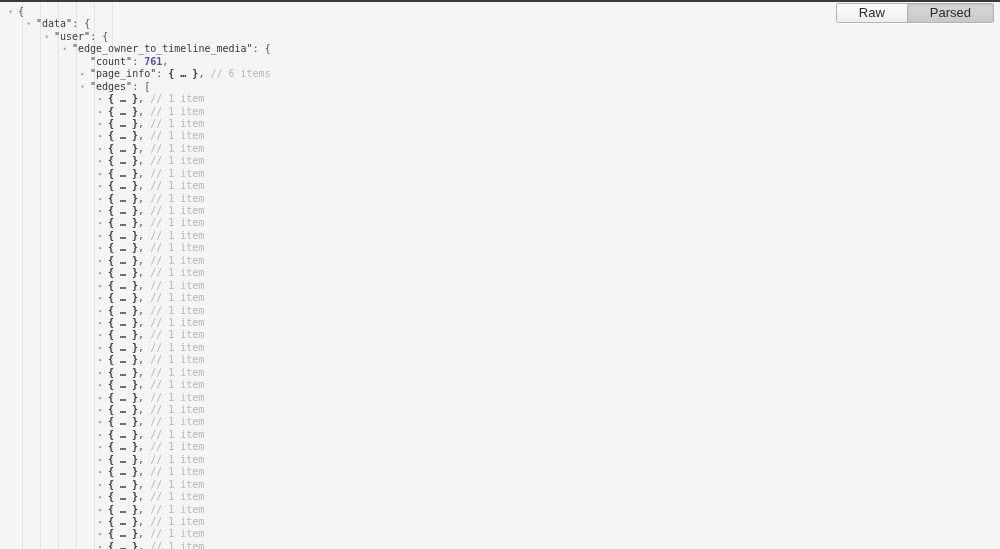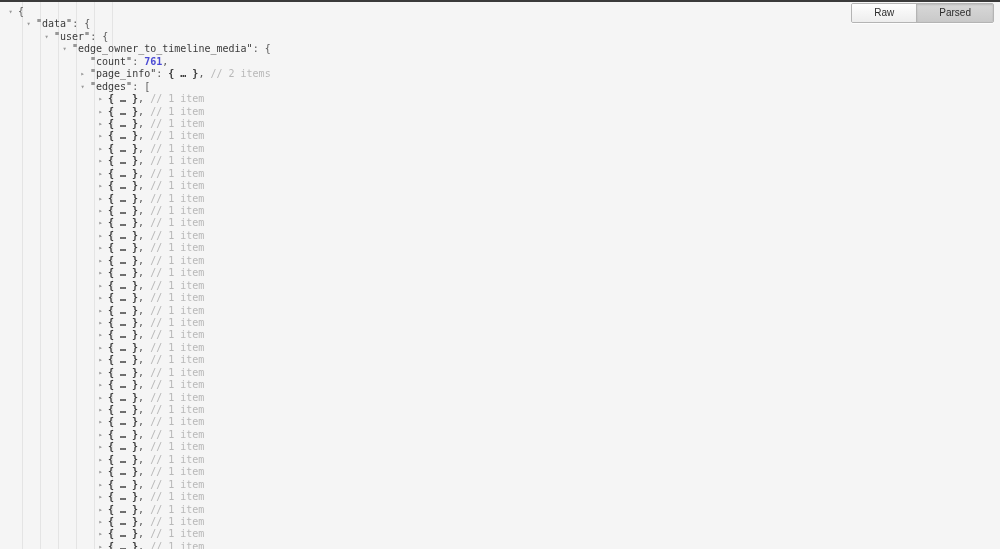--- a/index.html
+++ b/index.html
@@ -41,21 +41,21 @@
   .seg-group {
     display: flex;
     border: 1px solid #b4b4b4;
     border-radius: 2px;
     overflow: hidden;
     box-shadow: 0 1px 0 rgba(255,255,255,0.75);
     background: #e9e9e9;
   }
   .seg-btn {
     font-family: "Liberation Sans", sans-serif;
-    font-size: 10px;
+    font-size: 13px;
     line-height: 15px;
     color: #2b2b2b;
     padding: 1px 22px 2px 22px;
     text-align: center;
     cursor: default;
     user-select: none;
     background: linear-gradient(to bottom, #fdfdfd 0%, #ededed 100%);
   }
   .seg-btn + .seg-btn {
     border-left: 1px solid #b4b4b4;
@@ -158,21 +158,21 @@
       </div>
       <div class="row">
         <span class="twisty" style="left: 60px;">▾</span>
         <span class="rowtext" style="left: 72px;"><span class="k-name">"edge_owner_to_timeline_media"</span><span class="k-punct">: {</span></span>
       </div>
       <div class="row">
         <span class="rowtext" style="left: 90px;"><span class="k-name">"count"</span><span class="k-punct">: </span><span class="k-num">761</span><span class="k-punct">,</span></span>
       </div>
       <div class="row">
         <span class="twisty" style="left: 78px;">▸</span>
-        <span class="rowtext" style="left: 90px;"><span class="k-name">"page_info"</span><span class="k-punct">: </span><span class="k-object">{ … }</span><span class="k-punct">,</span><span class="k-comment"> // 2 items</span></span>
+        <span class="rowtext" style="left: 90px;"><span class="k-name">"page_info"</span><span class="k-punct">: </span><span class="k-object">{ … }</span><span class="k-punct">,</span><span class="k-comment"> // 6 items</span></span>
       </div>
       <div class="row">
         <span class="twisty" style="left: 78px;">▾</span>
         <span class="rowtext" style="left: 90px;"><span class="k-name">"edges"</span><span class="k-punct">: [</span></span>
       </div>
       <div class="row">
         <span class="twisty" style="left: 96px;">▸</span>
         <span class="rowtext" style="left: 108px;"><span class="k-object">{ … }</span><span class="k-punct">,</span><span class="k-comment"> // 1 item</span></span>
       </div>
       <div class="row">

